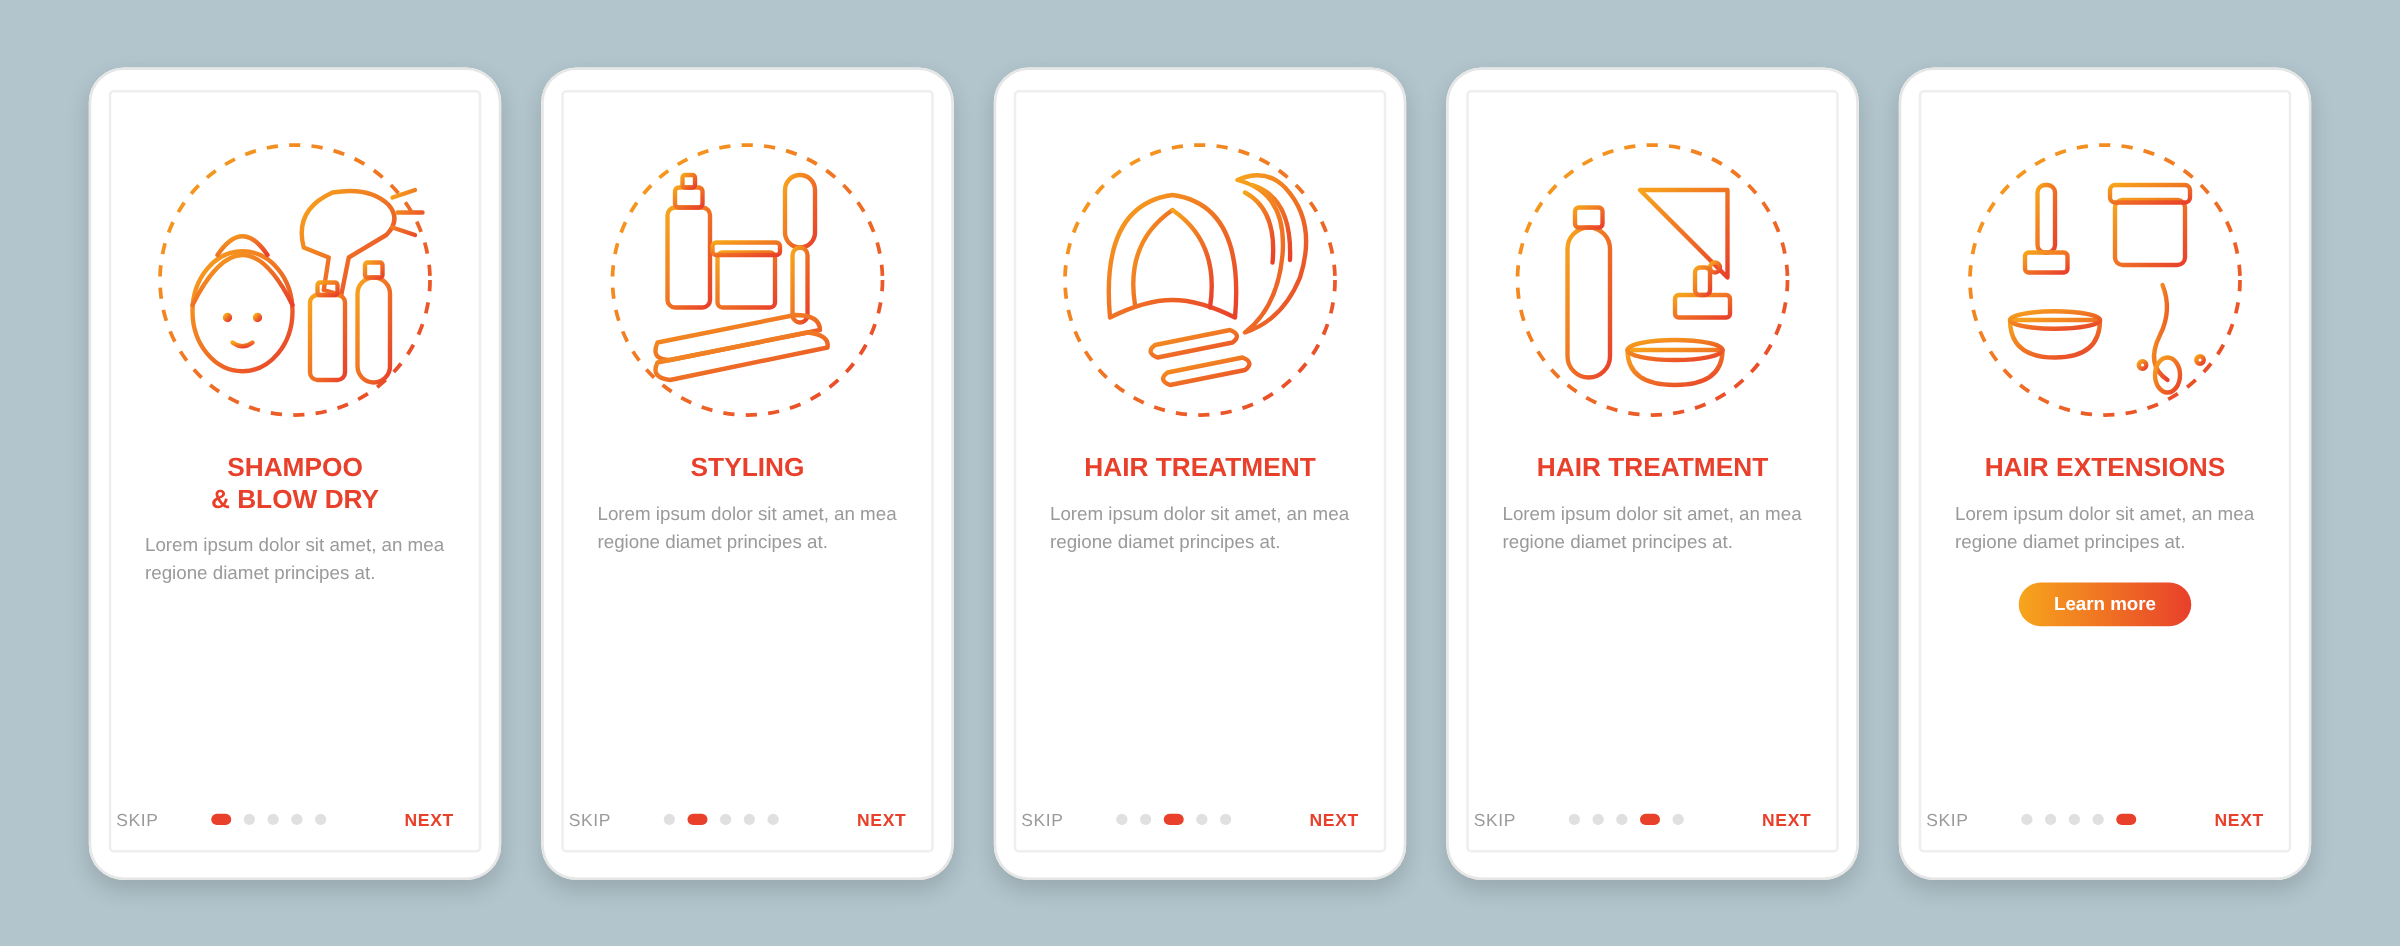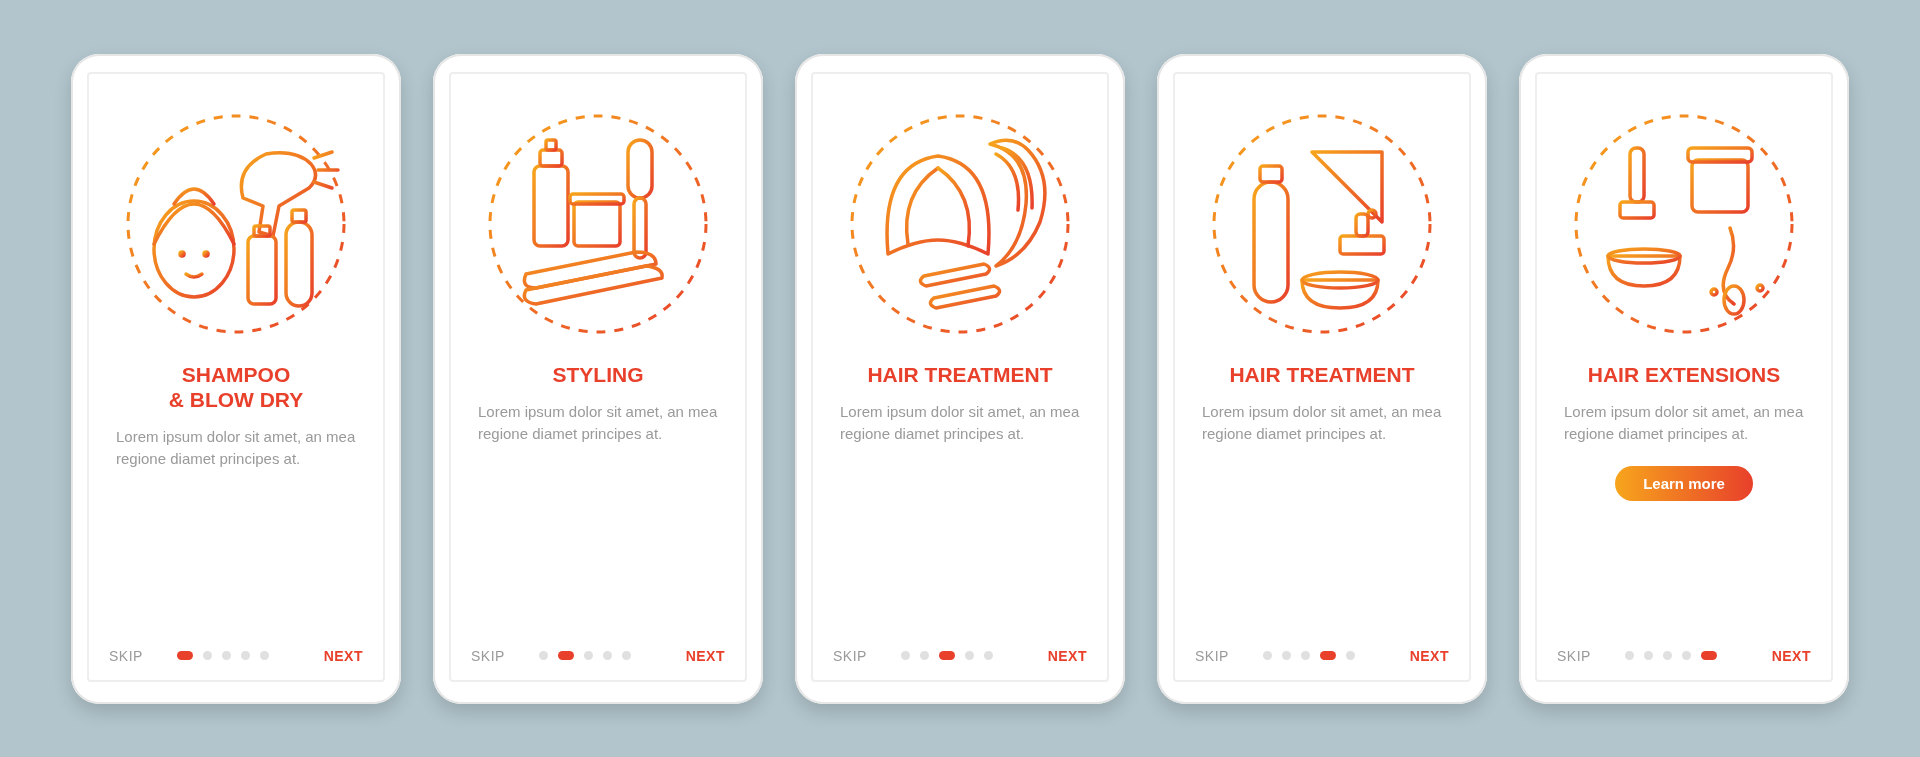--- a/index.html
+++ b/index.html
@@ -67,21 +67,21 @@
     font-weight: 600;
     font-size: 15px;
     padding: 9px 28px;
     border-radius: 999px;
     border: none;
     cursor: pointer;
   }
   .footer {
     position: absolute;
     bottom: 16px;
-    left: 20px;
+    left: 4px;
     right: 20px;
     display: flex;
     align-items: center;
     justify-content: space-between;
   }
   .skip {
     color: #9a9a9a;
     font-size: 14px;
     letter-spacing: .5px;
     cursor: pointer;

